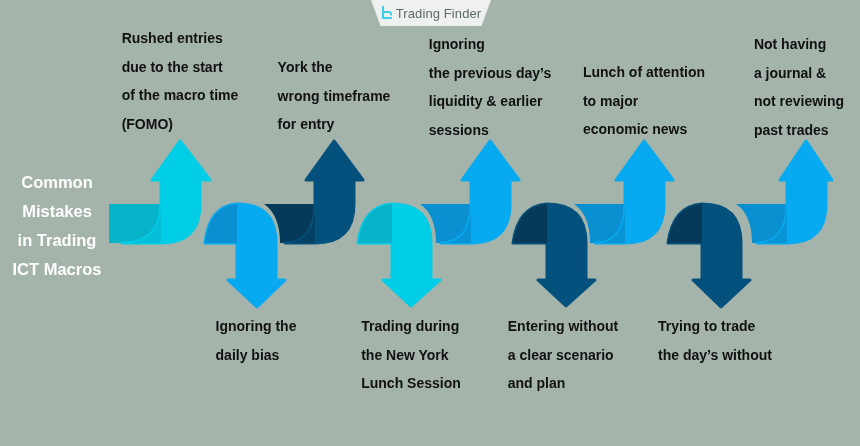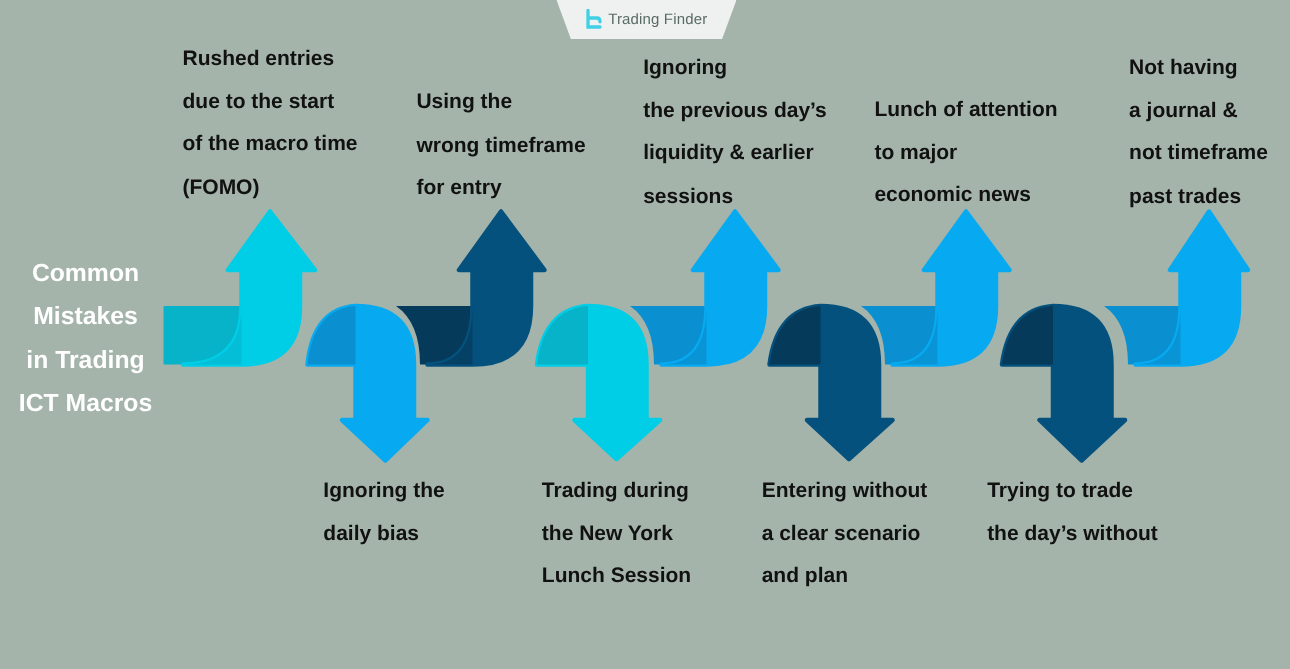--- a/index.html
+++ b/index.html
@@ -8,21 +8,21 @@
       background: #a4b4aa;
       position: relative;
       font-family: "Liberation Sans", "DejaVu Sans", sans-serif;
     }
     .logo-tab {
       position: absolute; left: 371px; top: 0; width: 120px; height: 26px;
       background: #eef1ef;
       clip-path: polygon(0 0, 100% 0, 92% 100%, 8% 100%);
       display: flex; align-items: center; justify-content: center; gap: 3px;
     }
-    .logo-text { font-size: 10px; color: #5a6b66; letter-spacing: 0.1px; }
+    .logo-text { font-size: 13px; color: #5a6b66; letter-spacing: 0.1px; }
     .logo-icon { width: 12px; height: 14px; }
     svg.diagram { position: absolute; left: 0; top: 0; }
     .lbl {
       position: absolute; text-align: left; color: #111;
       font-size: 14px; font-weight: bold; line-height: 28.5px;
       white-space: nowrap; transform: translateX(-50%);
     }
     .lbl span { display: block; }
     .title {
       position: absolute; left: 57px; top: 168px; width: 120px;
@@ -105,39 +105,39 @@
   </g>
 </svg>
 
 <div class="lbl" style="left:180px; top:24px;">
   <span>Rushed entries</span>
   <span>due to the start</span>
   <span>of the macro time</span>
   <span>(FOMO)</span>
 </div>
 <div class="lbl" style="left:334px; top:53px;">
-  <span>Using the</span>
+  <span>York the</span>
   <span>wrong timeframe</span>
   <span>for entry</span>
 </div>
 <div class="lbl" style="left:490px; top:30px;">
   <span>Ignoring</span>
   <span>the previous day’s</span>
   <span>liquidity &amp; earlier</span>
   <span>sessions</span>
 </div>
 <div class="lbl" style="left:644px; top:58px;">
   <span>Lunch of attention</span>
   <span>to major</span>
   <span>economic news</span>
 </div>
 <div class="lbl" style="left:799px; top:30px;">
   <span>Not having</span>
   <span>a journal &amp;</span>
-  <span>not timeframe</span>
+  <span>not reviewing</span>
   <span>past trades</span>
 </div>
 
 <div class="lbl" style="left:256px; top:312px;">
   <span>Ignoring the</span>
   <span>daily bias</span>
 </div>
 <div class="lbl" style="left:411px; top:312px;">
   <span>Trading during</span>
   <span>the New York</span>

